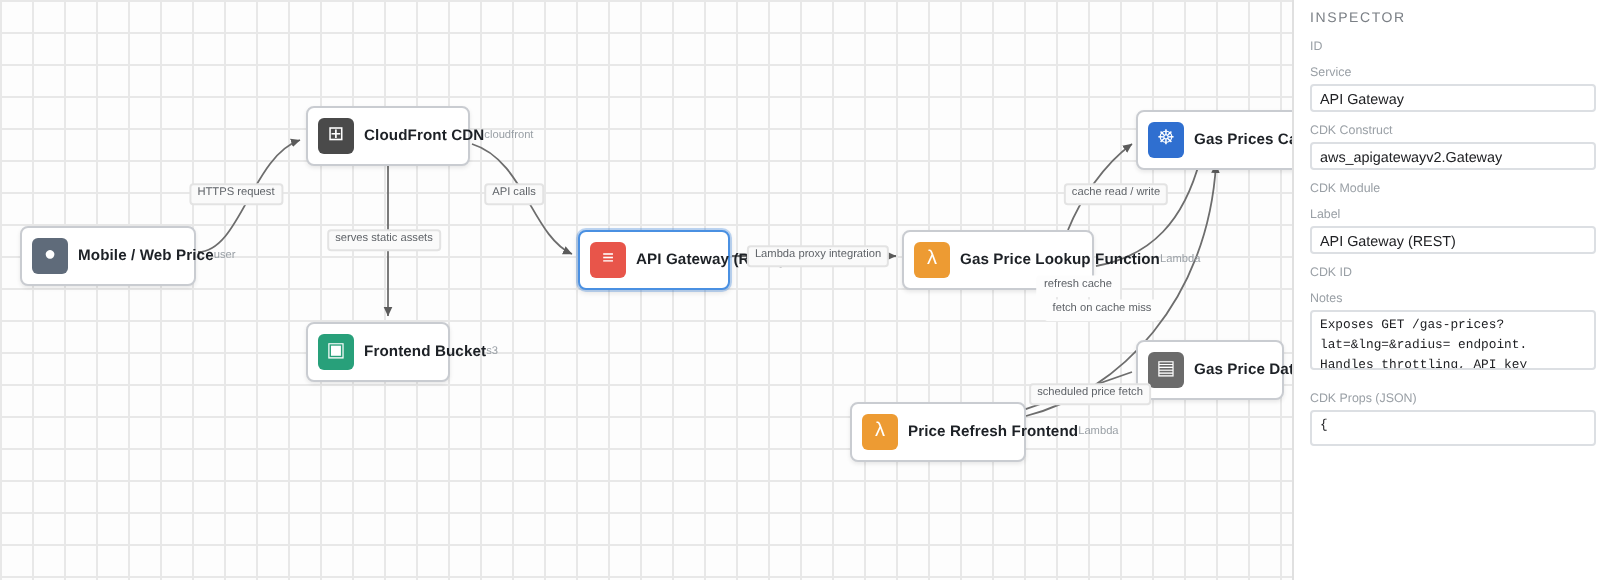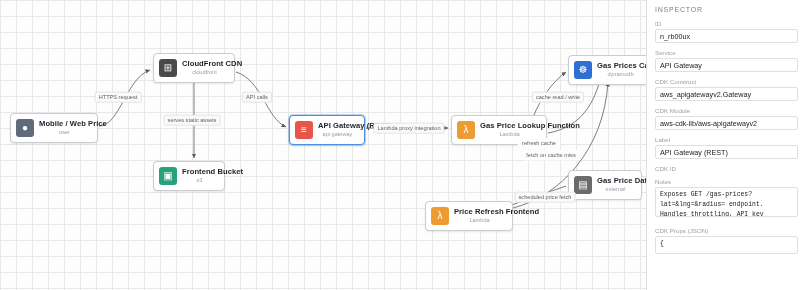--- a/index.html
+++ b/index.html
@@ -51,21 +51,21 @@
   }
   .node .ico {
     width: 18px; height: 18px;
     border-radius: 3px;
     flex: 0 0 18px;
     display: flex; align-items: center; justify-content: center;
     color: #fff;
     font-size: 10px;
     line-height: 1;
   }
-  .node .txt { display: flex; flex-direction: column; line-height: 1.05; min-width: 0; text-align: center; }
+  .node .txt { display: flex; line-height: 1.05; min-width: 0; }
   .node .title {
     font-size: 7.6px;
     font-weight: bold;
     color: #1d2126;
     white-space: nowrap;
     letter-spacing: 0.05px;
   }
   .node .sub {
     font-size: 5.6px;
     color: #9aa0a6;
@@ -249,36 +249,34 @@
         <div class="edge-label plain" style="left: 551px; top: 155px;">fetch on cache miss</div>
         <div class="edge-label" style="left: 545px; top: 197px;">scheduled price fetch</div>
       </div>
   </div>
 
   <div id="inspector">
     <div class="panel-title">INSPECTOR</div>
 
     <div class="field">
       <label>ID</label>
-      <div class="fakeinput">n_rb00ux</div>
     </div>
 
     <div class="field">
       <label>Service</label>
       <div class="fakeinput">API Gateway</div>
     </div>
 
     <div class="field">
       <label>CDK Construct</label>
       <div class="fakeinput">aws_apigatewayv2.Gateway</div>
     </div>
 
     <div class="field">
       <label>CDK Module</label>
-      <div class="fakeinput">aws-cdk-lib/aws-apigatewayv2</div>
     </div>
 
     <div class="field">
       <label>Label</label>
       <div class="fakeinput">API Gateway (REST)</div>
     </div>
 
     <div class="field">
       <label>CDK ID</label>
     </div>

